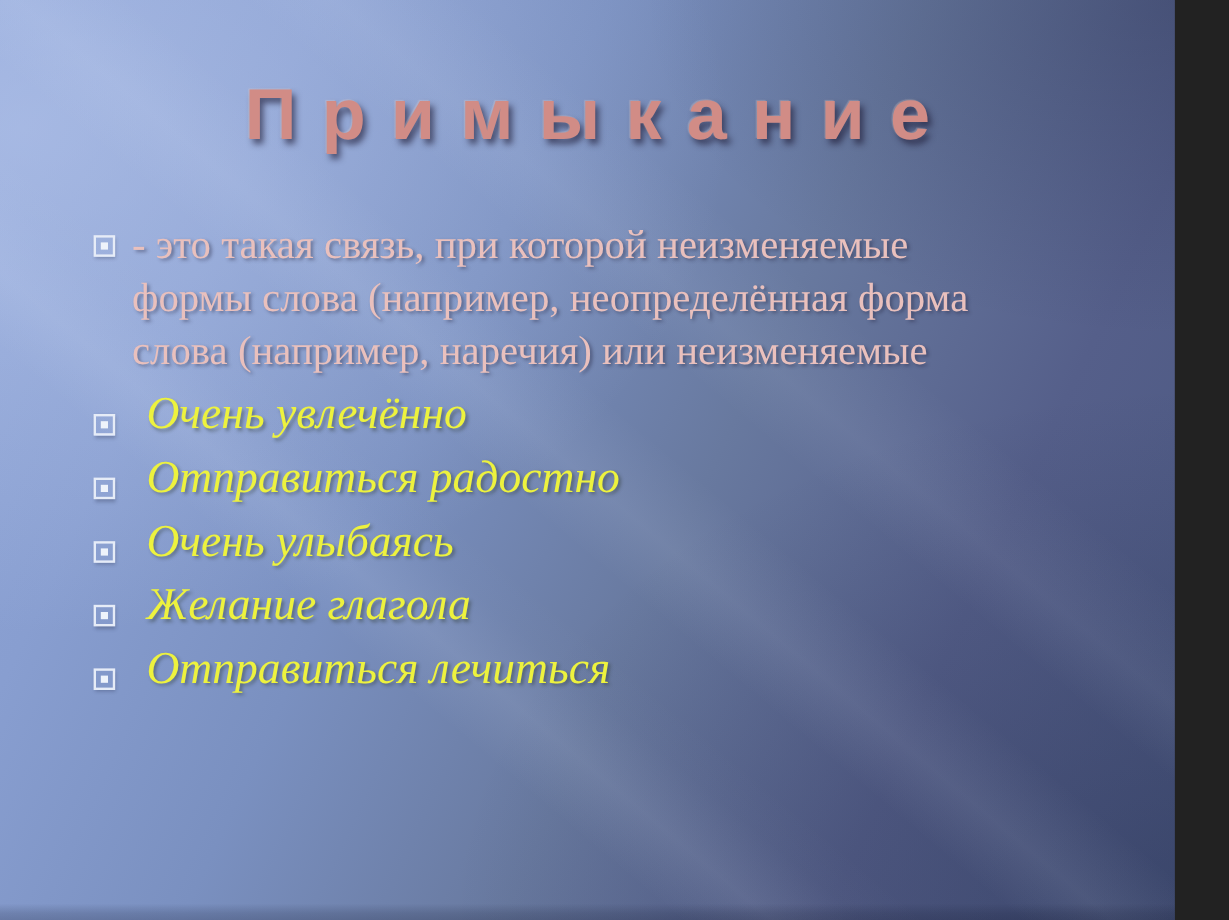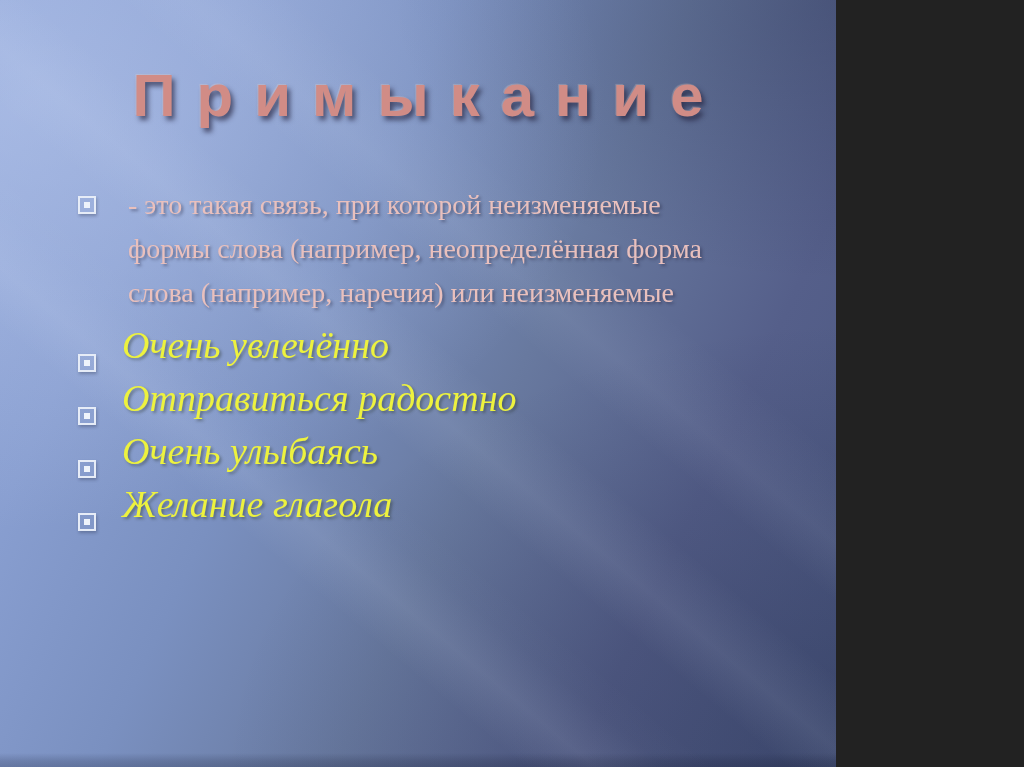--- a/index.html
+++ b/index.html
@@ -2,21 +2,21 @@
 <html lang="ru"><head>
 <meta charset="utf-8">
 <style>
   html, body {
     margin: 0;
     padding: 0;
     background: #222;
   }
   .slide {
     position: relative;
-    width: 836px;
+    width: 979px;
     height: 767px;
     overflow: hidden;
     font-family: "Liberation Serif", serif;
     background:
       
       linear-gradient(to top, rgba(18,24,48,0.25) 0px, rgba(18,24,48,0.18) 6px, rgba(18,24,48,0) 14px),
       
       linear-gradient(40deg, rgba(220,230,250,0) 30%, rgba(222,232,252,0.10) 34%, rgba(222,232,252,0.02) 38%, rgba(222,232,252,0) 41%),
       linear-gradient(40deg, rgba(220,230,250,0) 45%, rgba(222,232,252,0.09) 49%, rgba(222,232,252,0) 54%),
       linear-gradient(40deg, rgba(220,230,250,0) 59%, rgba(222,232,252,0.07) 63%, rgba(222,232,252,0) 69%),
@@ -69,36 +69,36 @@
     height: 6px;
     background: #eef3fb;
   }
 
   .def-row {
     display: flex;
     align-items: flex-start;
   }
   .def-row .bullet { margin-top: 13px; }
   .def-text {
-    margin-left: 32px;
+    margin-left: 14px;
     width: 840px;
-    font-size: 28px;
+    font-size: 34px;
     line-height: 44px;
     color: #e9c0bd;
     text-shadow: 2px 2px 3px rgba(35, 35, 62, 0.45);
   }
 
   .examples {
     list-style: none;
     margin: 4px 0 0 0;
     padding: 0;
   }
   .examples li {
     display: flex;
-    align-items: flex-end;
+    align-items: center;
     height: 53px;
   }
   .examples .bullet { margin-top: 17px; }
   .example-text {
     margin-left: 26px;
     font-size: 38px;
     font-style: italic;
     line-height: 53px;
     color: #edf23e;
     text-shadow: 2px 2px 3px rgba(32, 42, 28, 0.40);
@@ -132,16 +132,20 @@
         <span class="example-text">Отправиться радостно</span>
       </li>
       <li>
         <span class="bullet"></span>
         <span class="example-text">Очень улыбаясь</span>
       </li>
       <li>
         <span class="bullet"></span>
         <span class="example-text">Желание глагола</span>
       </li>
+      <li>
+        <span class="bullet"></span>
+        <span class="example-text">Отправиться лечиться</span>
+      </li>
     </ul>
 
   </div>
 </div>
 
 </body></html>

